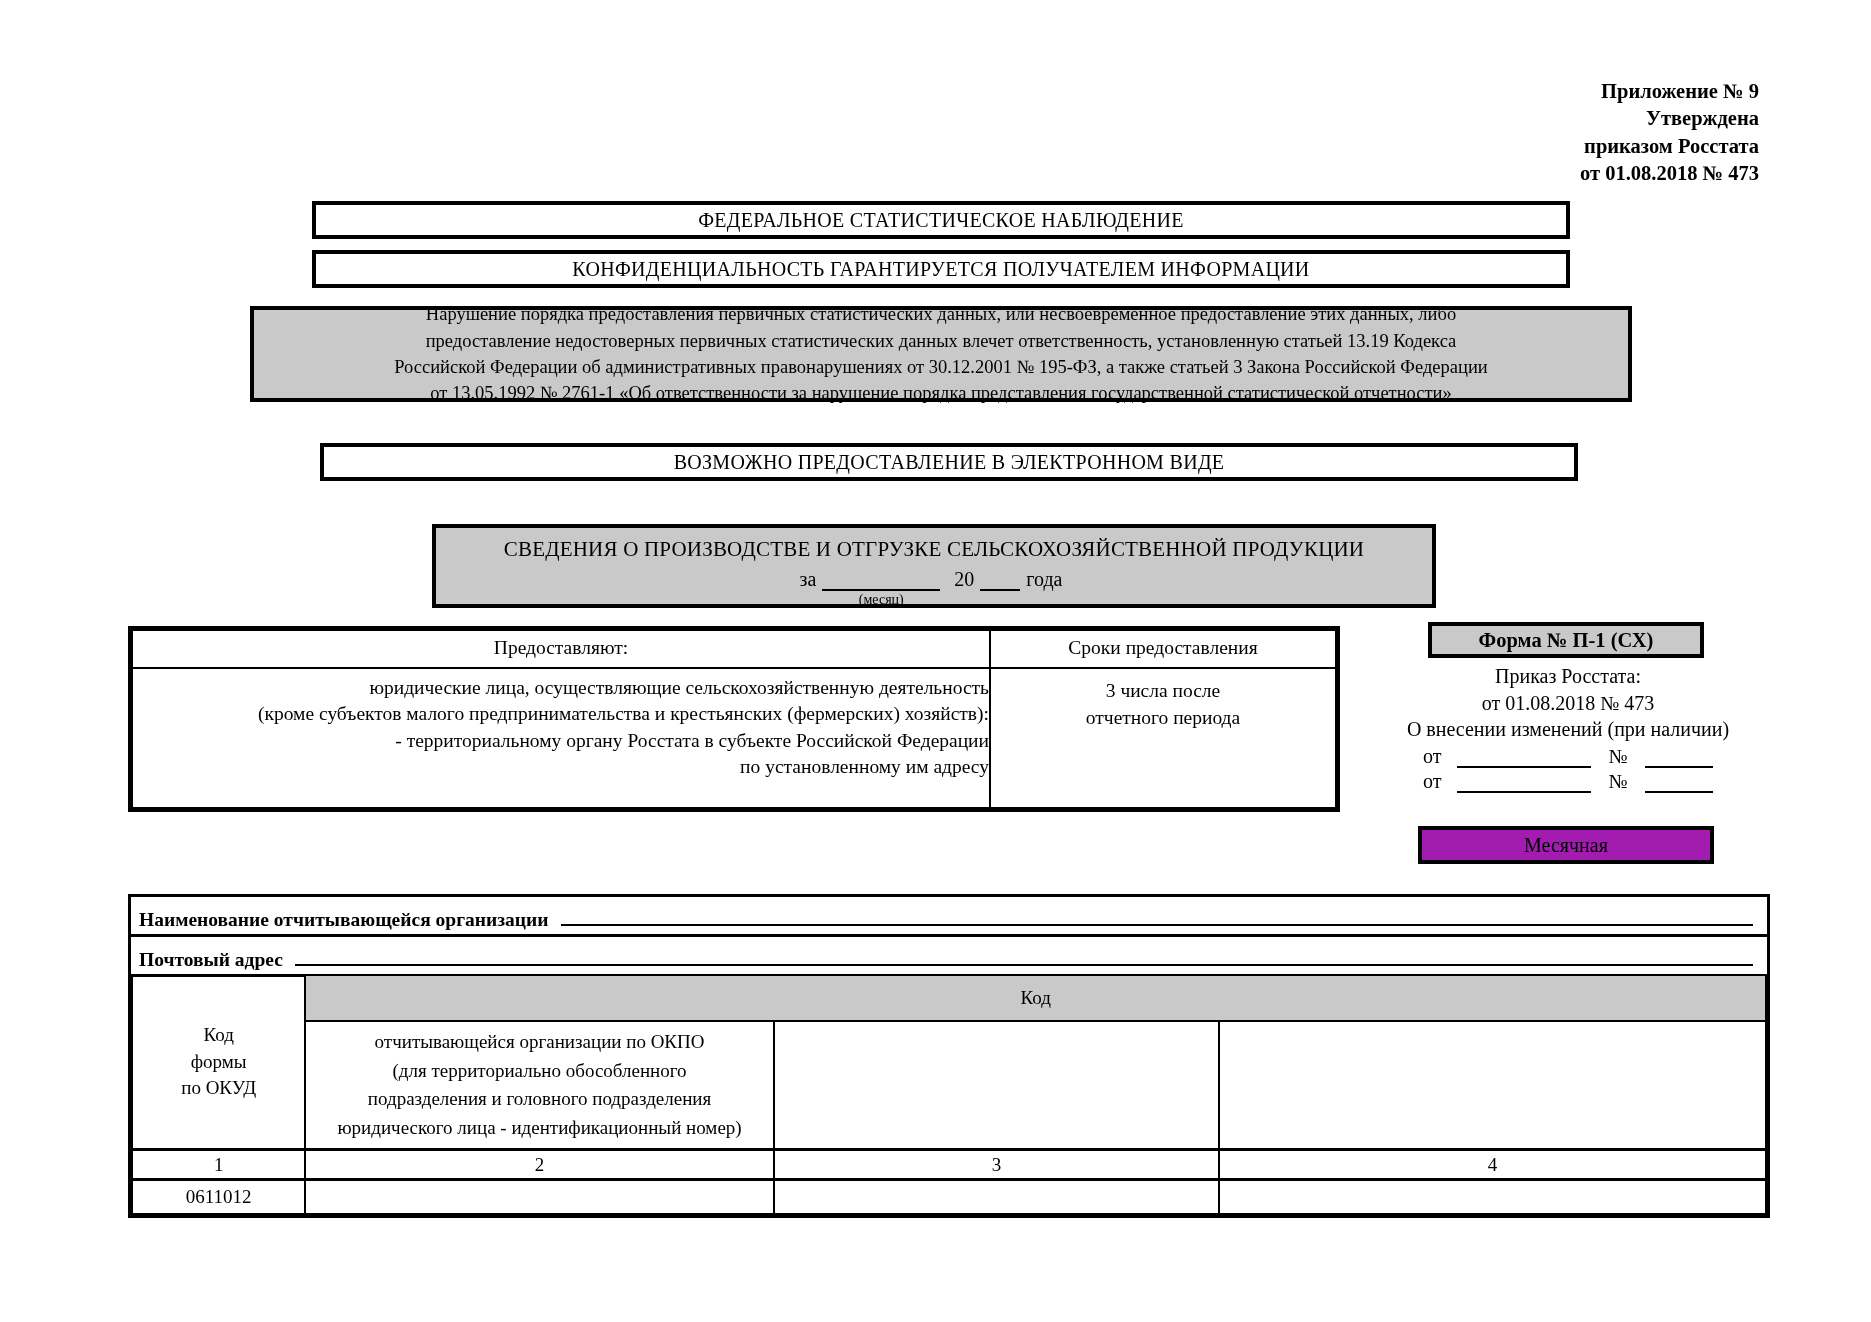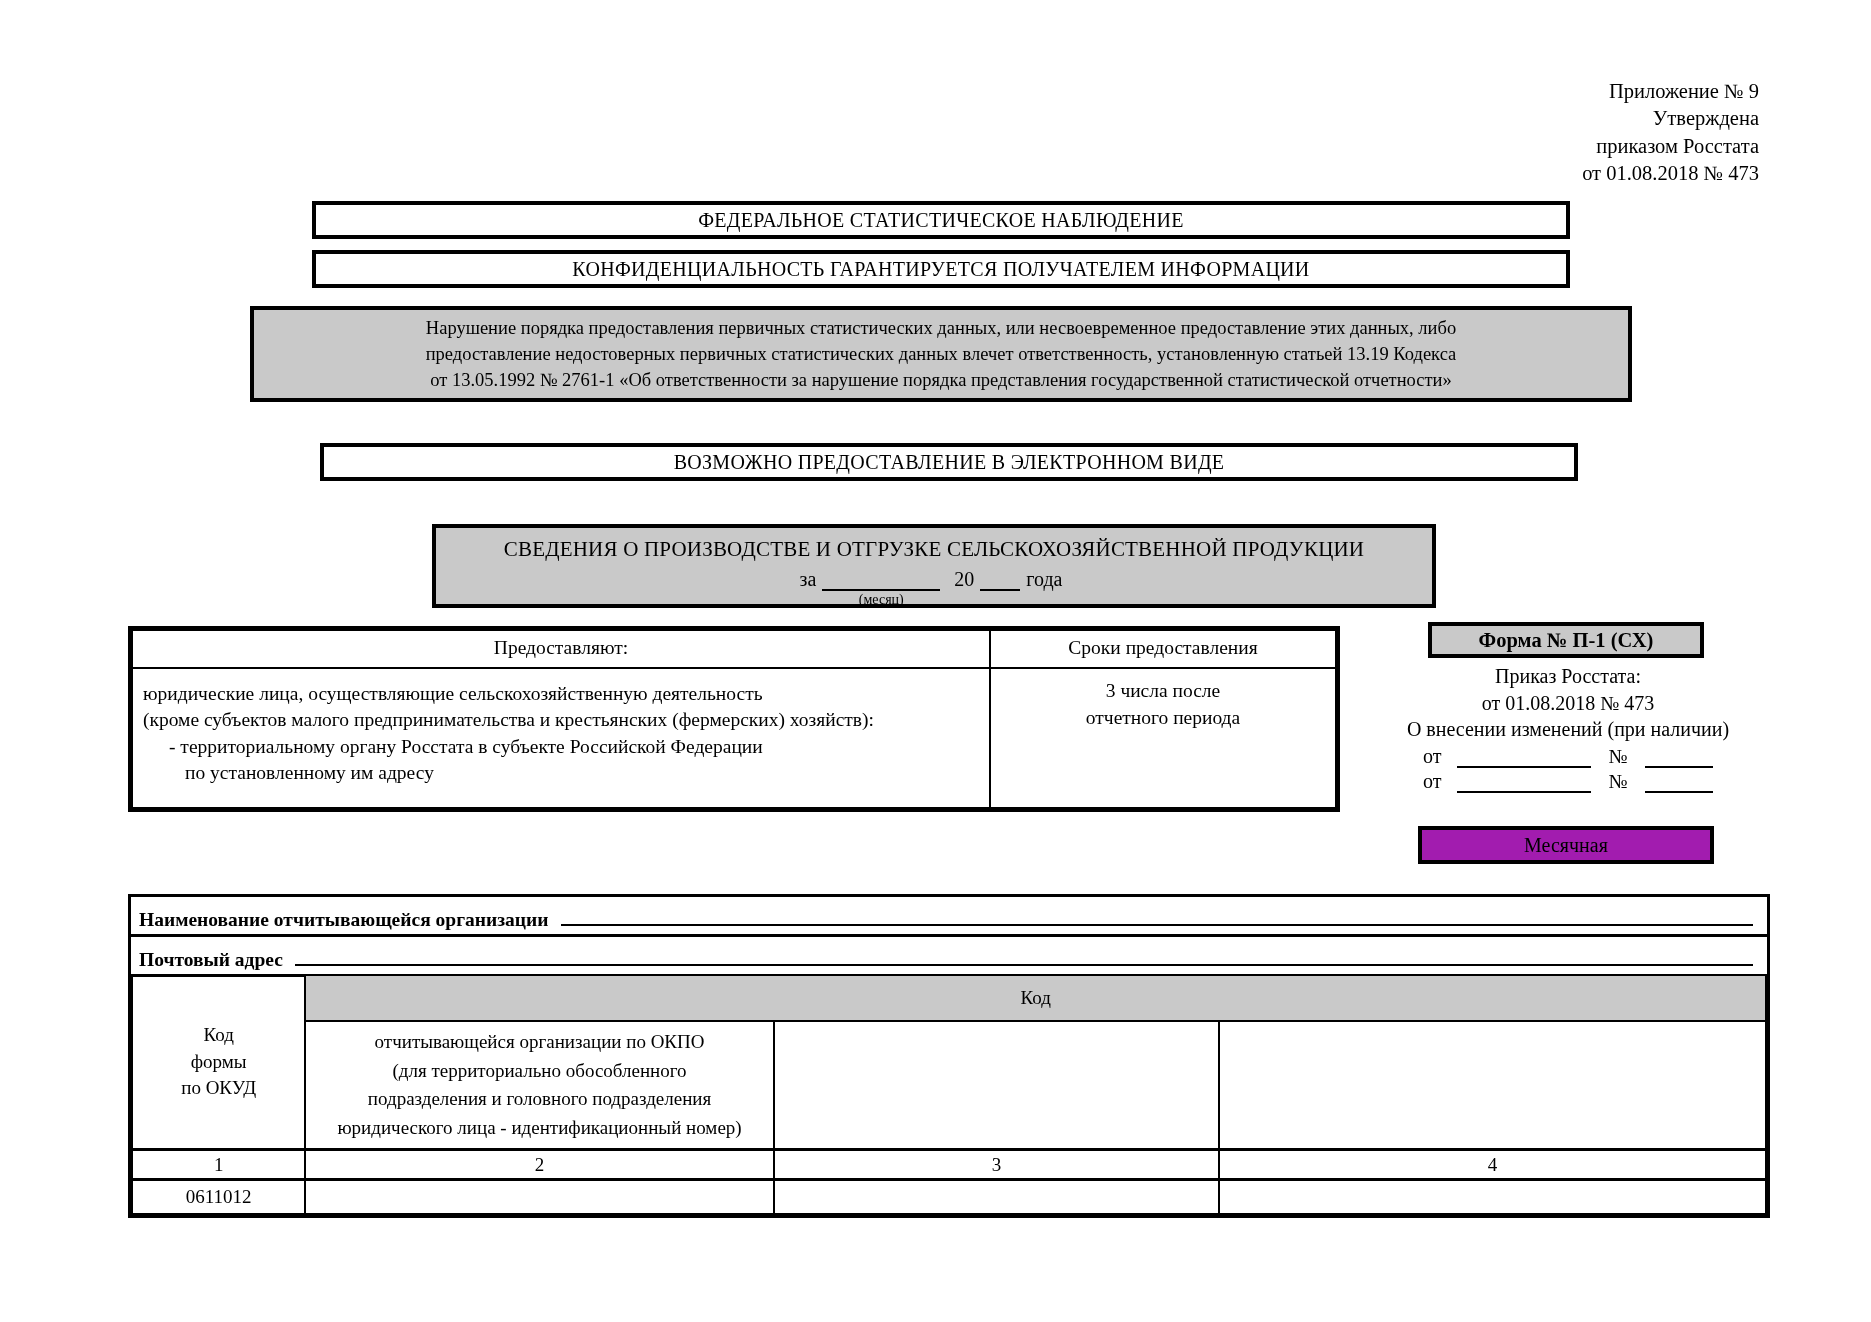--- a/index.html
+++ b/index.html
@@ -19,21 +19,21 @@
 
   
   .approval {
     position: absolute;
     top: 78px;
     right: 112px;
     text-align: right;
     font-size: 20.5px;
     line-height: 1.33;
   }
-  .approval div { white-space: nowrap; }
+  .approval div { white-space: nowrap; font-weight: bold; }
 
   
   .banner {
     position: absolute;
     border: 4px solid #000;
     background: #fff;
     display: flex;
     align-items: center;
     justify-content: center;
     text-align: center;
@@ -110,21 +110,21 @@
     font-weight: normal;
     font-size: 19.5px;
     vertical-align: top;
   }
   .submit-table th {
     text-align: center;
     padding: 4px 0 5px;
     height: 34px;
     vertical-align: middle;
   }
-  .col-left { width: 858px; padding: 12px 0 0 10px; line-height: 1.36; text-align: left; }
+  .col-left { width: 858px; padding: 6px 0 0 10px; line-height: 1.36; text-align: right; }
   .col-right { text-align: center; padding: 8px 4px 0; line-height: 1.42; }
   .col-left .indent { padding-left: 26px; }
   .col-left .indent2 { padding-left: 42px; }
 
   
   .formbox {
     position: absolute;
     left: 1428px; top: 622px;
     width: 276px; height: 36px;
     border: 4px solid #000;
@@ -242,20 +242,21 @@
     <span>ФЕДЕРАЛЬНОЕ СТАТИСТИЧЕСКОЕ НАБЛЮДЕНИЕ</span>
   </div>
 
   <div class="banner b2">
     <span>КОНФИДЕНЦИАЛЬНОСТЬ ГАРАНТИРУЕТСЯ ПОЛУЧАТЕЛЕМ ИНФОРМАЦИИ</span>
   </div>
 
   <div class="warnbox">
     <div>Нарушение порядка предоставления первичных статистических данных, или несвоевременное предоставление этих данных, либо</div>
     <div>предоставление недостоверных первичных статистических данных влечет ответственность, установленную статьей 13.19 Кодекса</div>
+    <div>Российской Федерации об административных правонарушениях от 30.12.2001 № 195-ФЗ, а также статьей 3 Закона Российской Федерации</div>
     <div>от 13.05.1992 № 2761-1 «Об ответственности за нарушение порядка представления государственной статистической отчетности»</div>
   </div>
 
   <div class="banner b4">
     <span>ВОЗМОЖНО ПРЕДОСТАВЛЕНИЕ В ЭЛЕКТРОННОМ ВИДЕ</span>
   </div>
 
   <div class="titlebox">
     <div class="t-main">СВЕДЕНИЯ О ПРОИЗВОДСТВЕ И ОТГРУЗКЕ СЕЛЬСКОХОЗЯЙСТВЕННОЙ ПРОДУКЦИИ</div>
     <div class="period-row">

